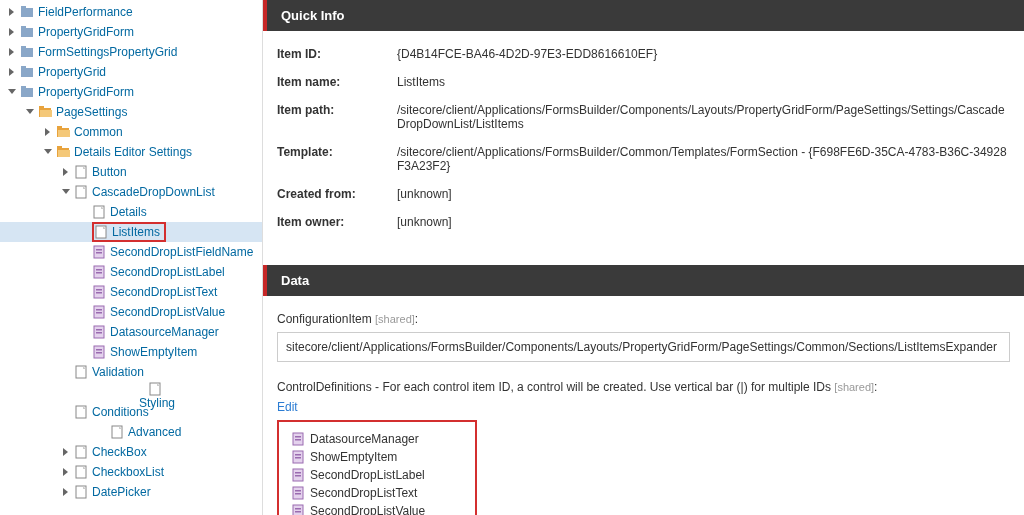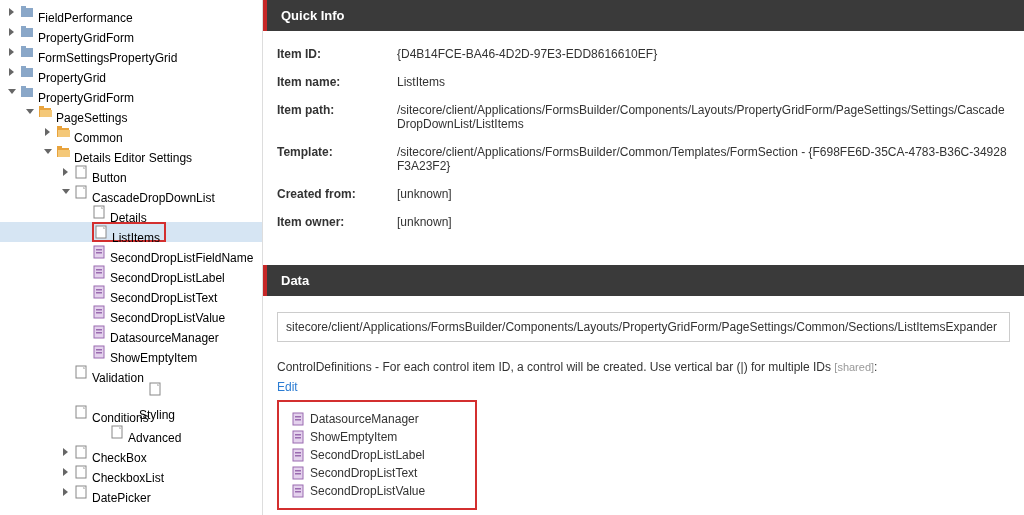--- a/index.html
+++ b/index.html
@@ -6,21 +6,21 @@
   body { font-family: Arial, sans-serif; font-size: 12px; color: #333; background: #fff; }
   .app { display: flex; width: 1024px; height: 515px; overflow: hidden; }
   .sidebar { width: 263px; border-right: 1px solid #ddd; overflow-y: auto; padding-top: 2px; }
   .main { flex: 1; overflow-y: auto; background: #fff; }
 
   .tree-node { display: flex; align-items: center; height: 20px; padding-right: 4px; white-space: nowrap; cursor: pointer; }
   .tree-node.selected { background: #d6e5f3; }
   .arrow { width: 12px; height: 12px; display: inline-flex; align-items: center; justify-content: center; margin-right: 2px; }
   .arrow svg { display: block; }
   .node-icon { width: 14px; height: 14px; margin-right: 4px; display: inline-flex; align-items: center; justify-content: center; }
-  .node-label { font-size: 12px; color: #000000; margin-top: 12px; }
+  .node-label { font-size: 12px; color: #0369a1; }
 
   .highlight-box { border: 2px solid #d32f2f; padding: 1px 4px 1px 0; display: inline-flex; align-items: center; height: 20px; }
 
   .section-header { background: #3a3a3a; color: #fff; font-weight: bold; padding: 8px 14px; font-size: 13px; border-left: 4px solid #c62828; margin-bottom: 0; }
   .section-body { padding: 16px 14px 22px 14px; }
 
   .info-row { display: flex; margin-bottom: 14px; font-size: 12px; }
   .info-label { width: 120px; font-weight: bold; color: #333; }
   .info-value { flex: 1; color: #333; word-break: break-all; }
 
@@ -376,20 +376,24 @@
         </div>
         <div class="info-row">
           <div class="info-label">Item owner:</div>
           <div class="info-value">[unknown]</div>
         </div>
       </div>
 
     <div class="section-header">Data</div>
     <div class="section-body">
 
+      <div class="field-label">
+        <span>ConfigurationItem</span>
+        <span class="shared">[shared]</span>:
+      </div>
       <input class="text-input" type="text" value="sitecore/client/Applications/FormsBuilder/Components/Layouts/PropertyGridForm/PageSettings/Common/Sections/ListItemsExpander" style="">
 
       <div style="height:18px"></div>
 
       <div class="field-label">
         <span>ControlDefinitions - For each control item ID, a control will be created. Use vertical bar (|) for multiple IDs</span>
         <span class="shared">[shared]</span>:
       </div>
       <a href="#" class="edit-link">Edit</a>
 

